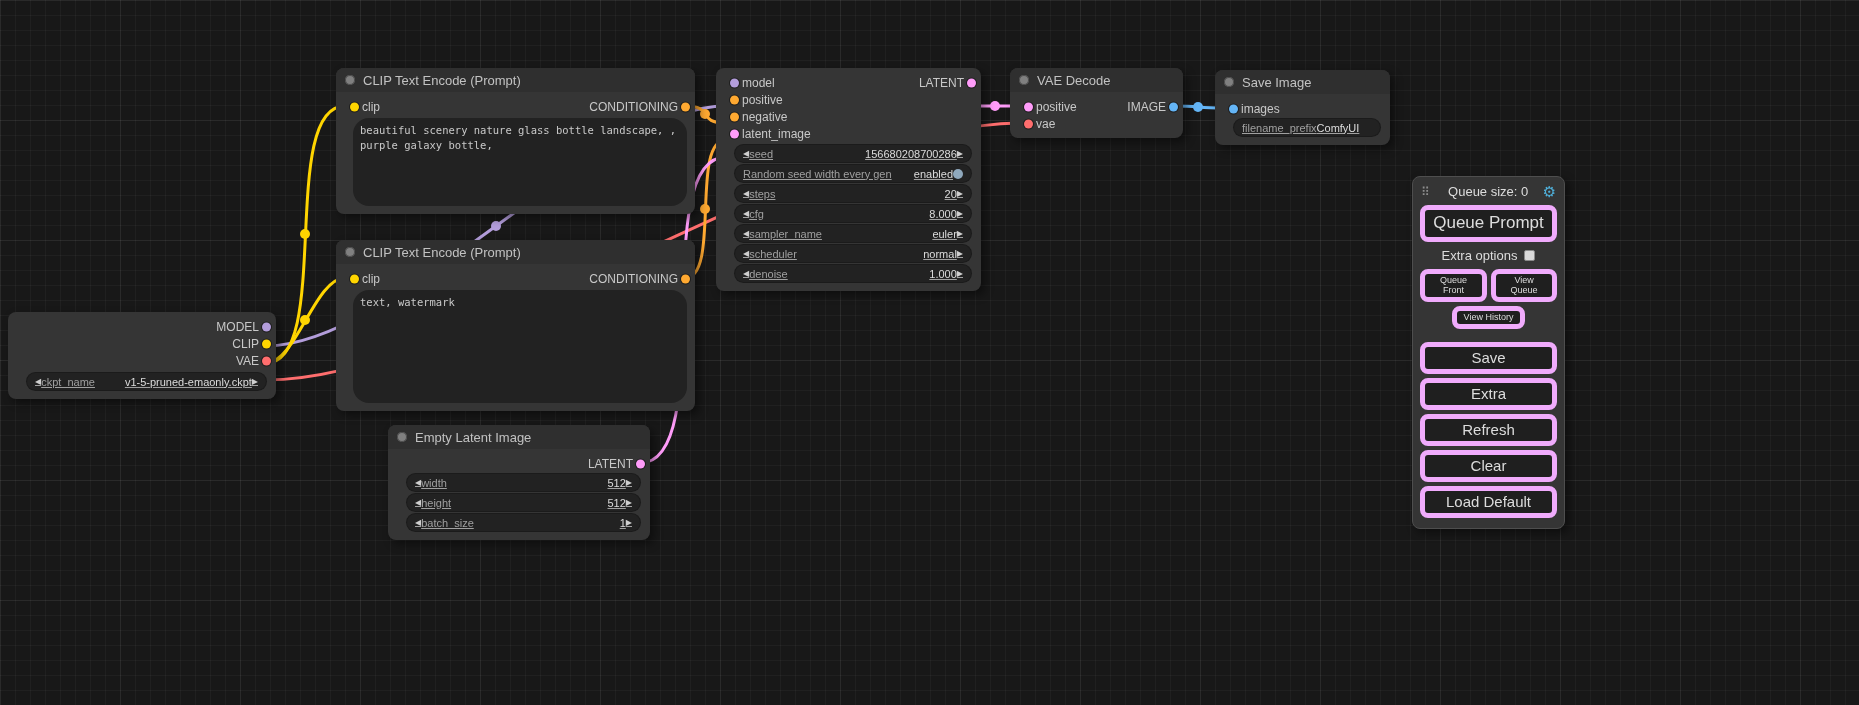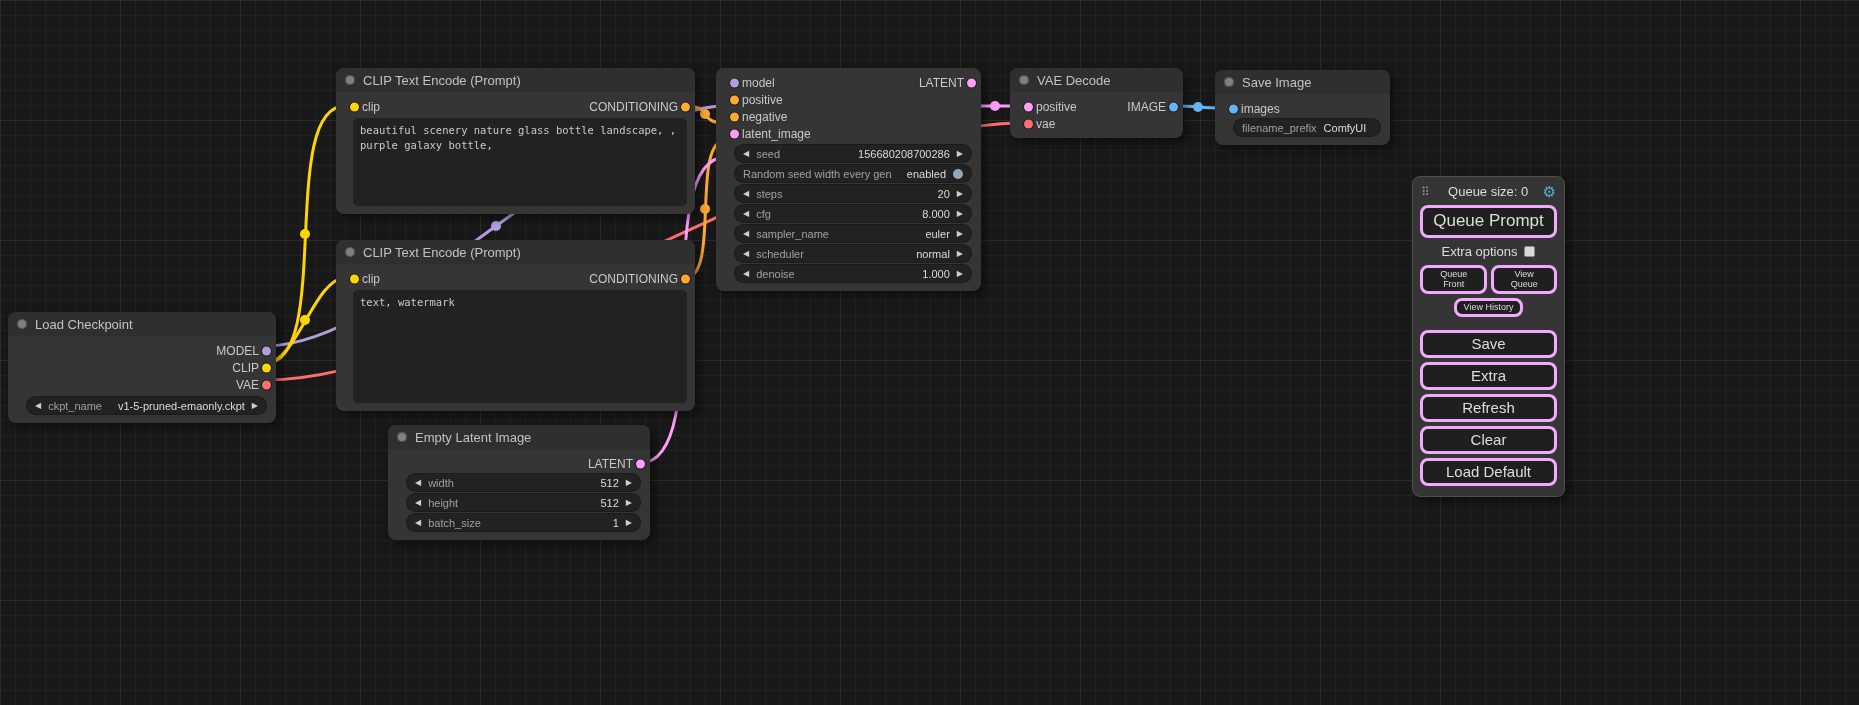--- a/index.html
+++ b/index.html
@@ -43,46 +43,46 @@
     padding:0 17px;color:#c8c8c8;font-size:12px;
   }
   .slabel.out{margin-left:auto;}
   .sdot{position:absolute;top:50%;transform:translateY(-50%);width:9px;height:9px;border-radius:50%;box-shadow:0 0 0 1px rgba(0,0,0,0.45);}
   .sdot.in{left:5px;}
   .sdot.out{right:5px;}
   .c-model{background:#B39DDB}.c-clip{background:#FFD500}.c-vae{background:#FF6E6E}
   .c-cond{background:#FFA931}.c-latent{background:#FF9CF9}.c-image{background:#64B5F6}
   .widget{
     height:17px;margin:0 10px 3px;background:#222;border-radius:9px;
-    display:flex;align-items:center;gap:7px;padding:0 8px;
-    font-size:11px;color:#a0a0a0;box-shadow:0 0 0 1px #1b1b1b;
+    display:flex;align-items:center;padding:0 8px;
+    font-size:11px;color:#a0a0a0;box-shadow:0 0 0 1px #1b1b1b;text-decoration:underline;
   }
   .warrow{font-size:8px;color:#cfcfcf;line-height:1;flex:0 0 auto;}
   .wvalue{margin-left:auto;color:#dcdcdc;white-space:nowrap;}
   .widget.no-arrows .wvalue{margin-right:14px;}
   .toggle-dot{width:10px;height:10px;border-radius:50%;background:#8FA8BC;flex:0 0 auto;}
   .ntext{
-    margin:3px 8px 2px;background:#222;border-radius:5px;
+    margin:3px 8px 2px;background:#222;border-radius:16px;
     padding:5px 7px;color:#c9c9c9;
     font-family:"DejaVu Sans Mono",monospace;font-size:10.5px;line-height:1.4;
     white-space:pre-wrap;overflow:hidden;
   }
   
   .menu{
     position:absolute;left:1412px;top:176px;width:153px;z-index:3;
     background:#353535;border:1px solid #4e4e4e;border-radius:8px;
     padding:6px 7px 10px;display:flex;flex-direction:column;gap:4px;
     box-shadow:4px 4px 10px rgba(0,0,0,0.45);color:#dddddd;
   }
   .menu-header{display:flex;align-items:center;font-size:13px;padding:1px 1px 2px;}
   .drag-handle{color:#8d8d8d;font-size:12px;margin-right:4px;cursor:move;}
   .queue-size{flex:1;text-align:center;}
   .gear{color:#4FB0DA;font-size:15px;line-height:1;cursor:pointer;}
   .btn{
-    background:#1f1f1f;border:3px solid #f0abfc;border-radius:8px;
+    background:#1f1f1f;border:5px solid #f0abfc;border-radius:8px;
     color:#dddddd;font-family:inherit;cursor:pointer;display:block;width:100%;
   }
   .btn-big{font-size:17px;padding:3px 0 4px;}
   .btn-med{font-size:15px;padding:2px 8px 3px;}
   .btn-small{font-size:9px;padding:1px 7px 2px;width:auto;border-radius:8px;}
   .extra-row{display:flex;align-items:center;justify-content:center;gap:7px;font-size:13px;padding:2px 0;}
   .checkbox{width:11px;height:11px;background:#d9d9d9;border:1px solid #8a8a8a;border-radius:2px;cursor:pointer;}
   .small-row{display:flex;gap:4px;justify-content:center;}
   .gap-top{margin-top:9px;}
 </style>
@@ -106,24 +106,20 @@
     <circle class="f-clip" cx="305" cy="320" r="5"></circle>
     <circle class="f-vae" cx="642" cy="251" r="5"></circle>
     <circle class="f-cond" cx="705" cy="114" r="5"></circle>
     <circle class="f-cond" cx="705" cy="209" r="5"></circle>
     <circle class="f-latent" cx="683" cy="310" r="5"></circle>
     <circle class="f-latent" cx="995" cy="106" r="5"></circle>
     <circle class="f-image" cx="1198" cy="107" r="5"></circle>
   </svg>
 
   <div class="node" style="left:8px;top:312px;width:268px;">
-    <div class="ntitle">
-      <span class="ndot"></span>
-      <span>Load Checkpoint</span>
-    </div>
     <div class="nbody">
       <div class="srow">
         <span class="slabel out">MODEL</span>
         <span class="sdot out c-model"></span>
       </div>
       <div class="srow">
         <span class="slabel out">CLIP</span>
         <span class="sdot out c-clip"></span>
       </div>
       <div class="srow">

